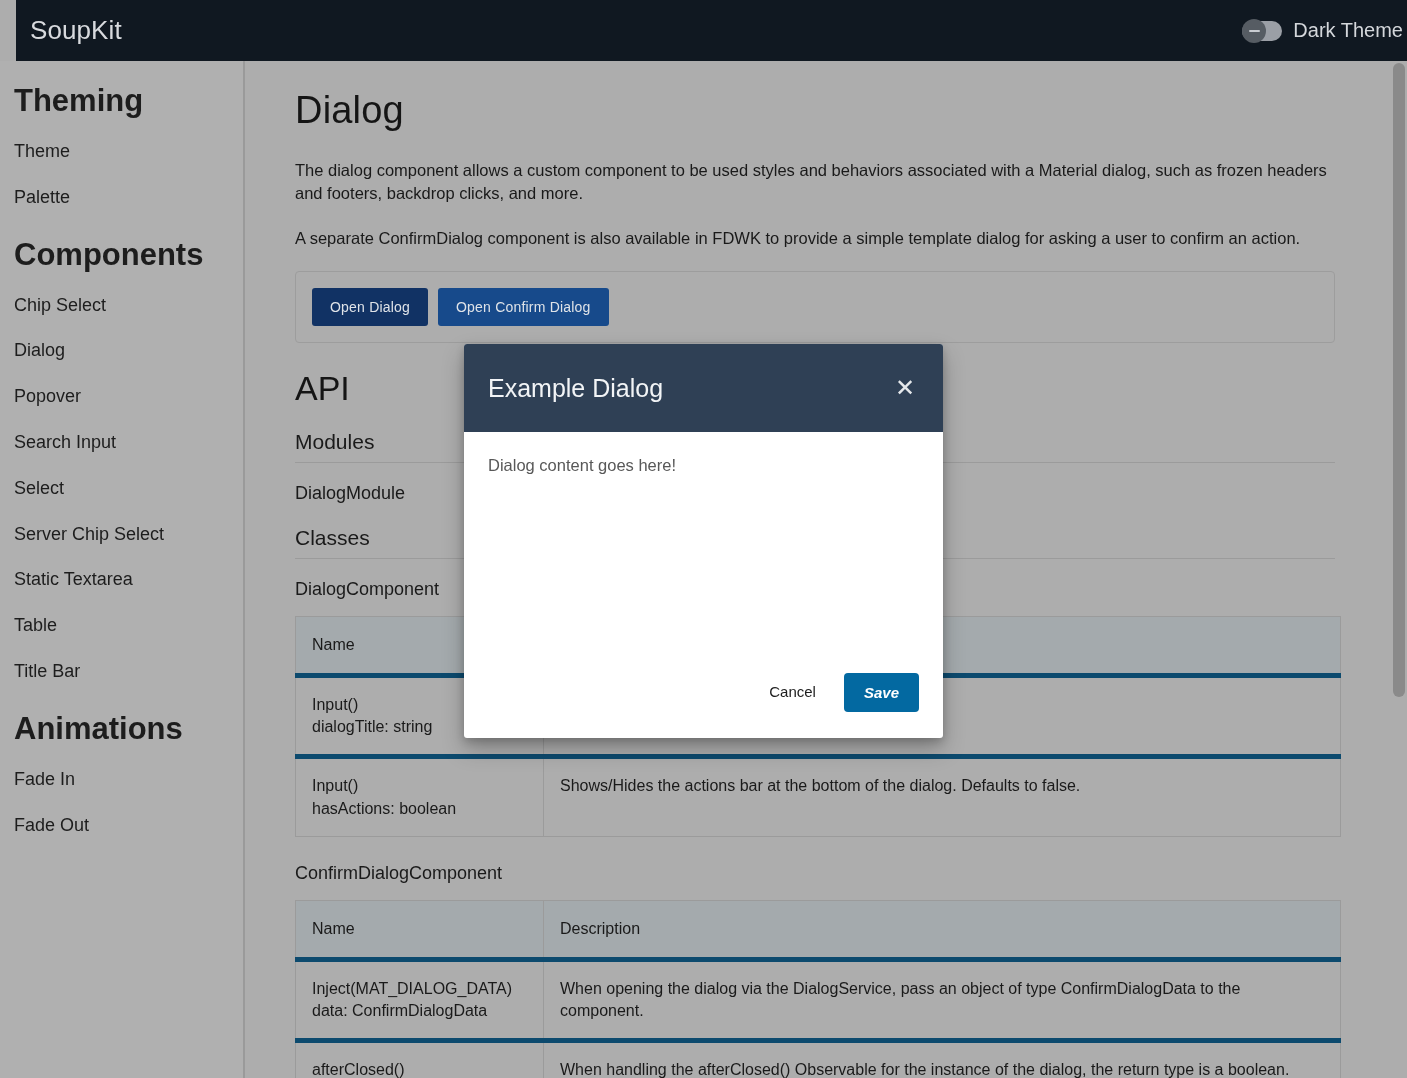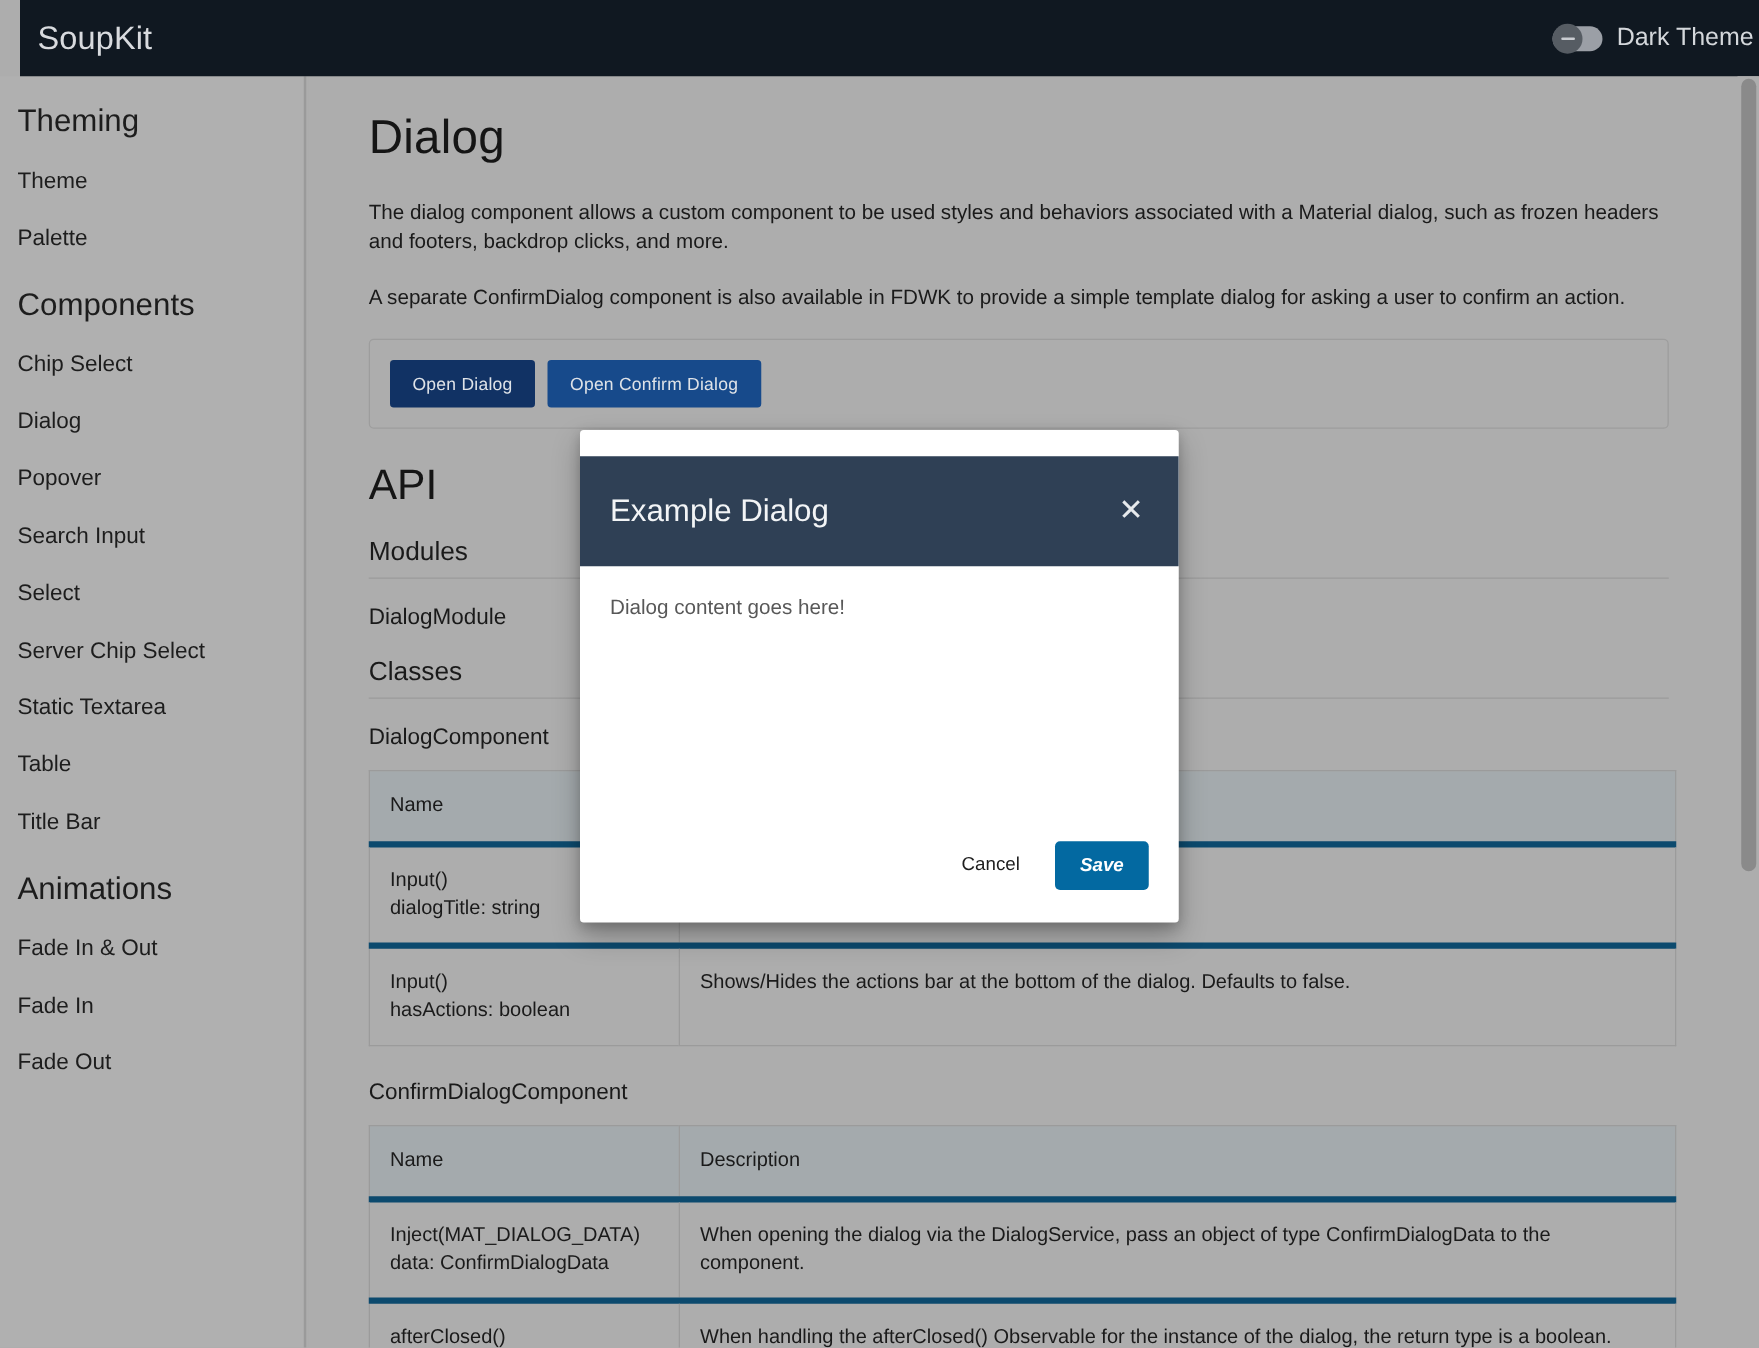--- a/index.html
+++ b/index.html
@@ -69,24 +69,24 @@
     position: absolute;
     top: 61px; left: 0;
     width: 245px;
     height: 1017px;
     background: #b0b0b0;
     border-right: 2px solid #9a9a9a;
     overflow: hidden;
     padding-top: 6px;
   }
   .nav-heading {
-    font-size: 25px;
+    font-size: 31px;
     color: #1d1d1d;
     padding: 16px 14px 10px 14px;
-    font-weight: 400;
+    font-weight: 700;
   }
   .nav-item {
     font-size: 18px;
     color: #1d1d1d;
     padding: 13px 14px 13px 14px;
     cursor: pointer;
     line-height: 1.1;
   }
 
   
@@ -207,21 +207,20 @@
     overflow: hidden;
   }
   #dialog-header {
     background: #2f4055;
     height: 88px;
     display: flex;
     align-items: center;
     justify-content: space-between;
     padding: 0 22px 0 24px;
     flex: none;
-    margin-top: 21px;
   }
   #dialog-title {
     color: #f2f4f6;
     font-size: 25px;
     font-weight: 500;
   }
   #dialog-close {
     background: none;
     border: none;
     color: #e6e9ec;
@@ -317,21 +316,20 @@
   <div class="nav-item">Dialog</div>
   <div class="nav-item">Popover</div>
   <div class="nav-item">Search Input</div>
   <div class="nav-item">Select</div>
   <div class="nav-item">Server Chip Select</div>
   <div class="nav-item">Static Textarea</div>
   <div class="nav-item">Table</div>
   <div class="nav-item">Title Bar</div>
 
   <div class="nav-heading">Animations</div>
-  <div class="nav-item">Fade In &amp; Out</div>
   <div class="nav-item">Fade In</div>
   <div class="nav-item">Fade Out</div>
 
 </nav>
 
 <main id="main">
 
   <h1 class="page-title">Dialog</h1>
 
   <p class="para">The dialog component allows a custom component to be used styles and behaviors associated with a Material dialog, such as frozen headers and footers, backdrop clicks, and more.</p>

